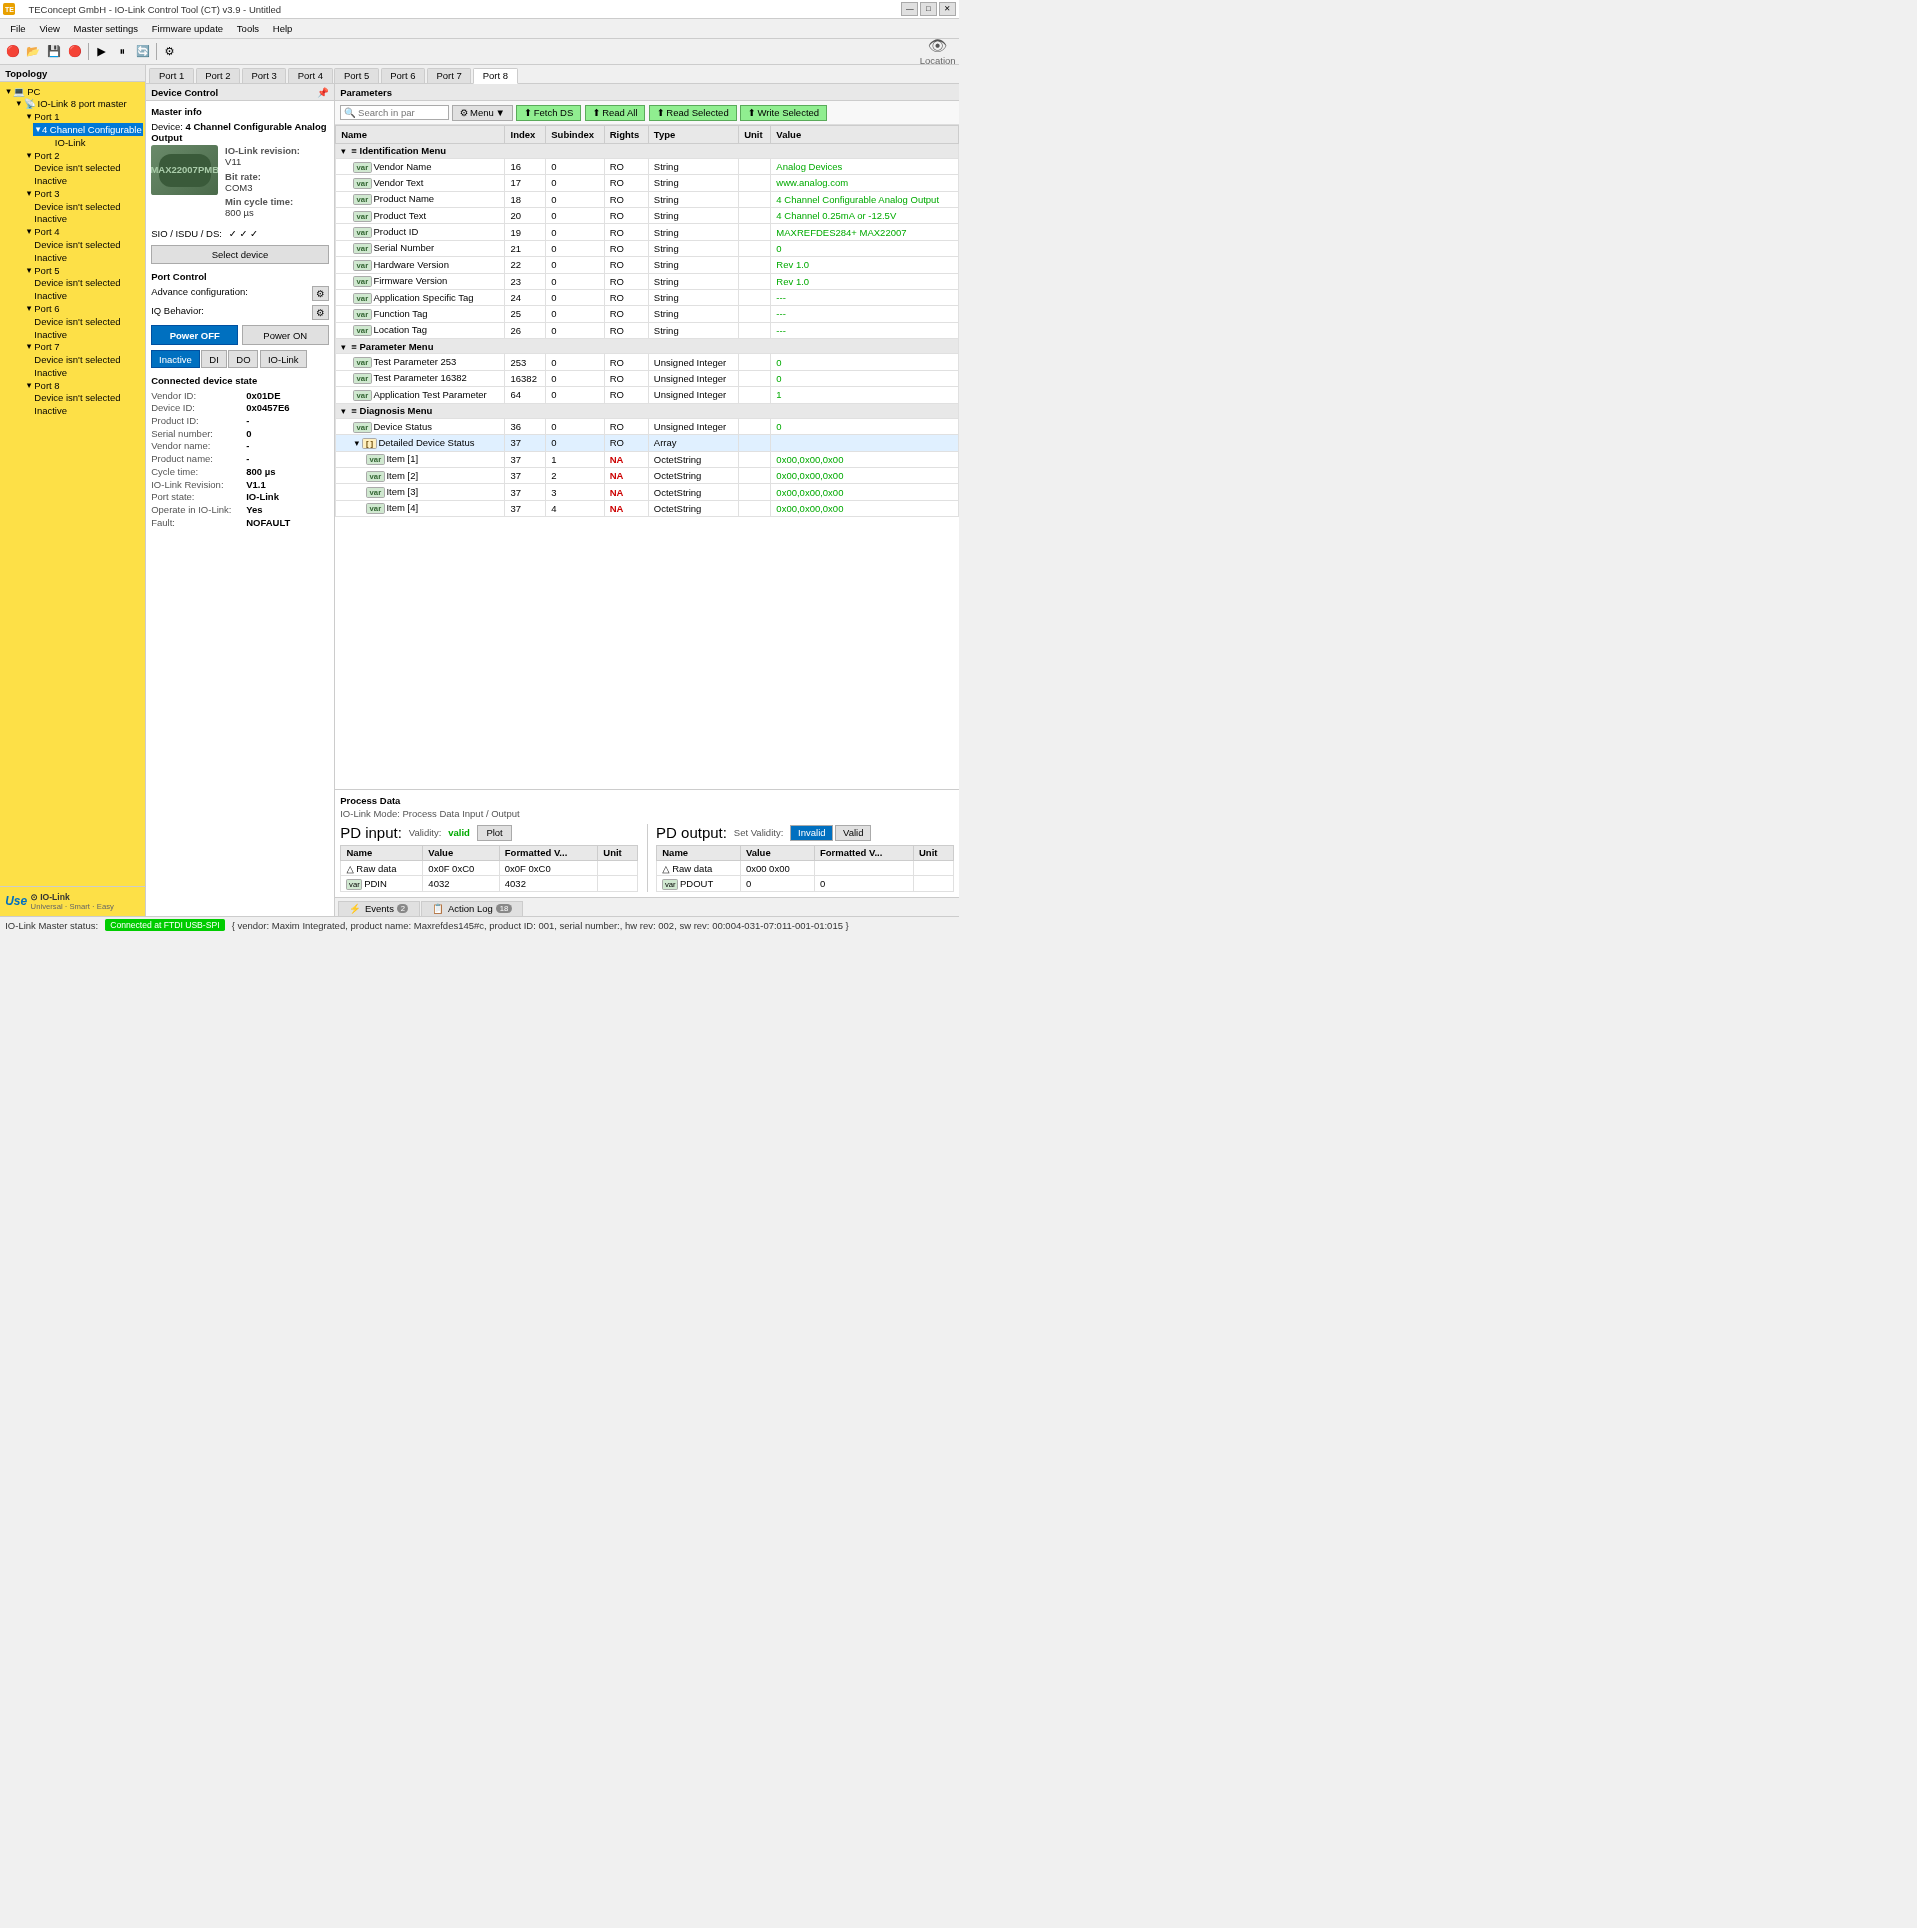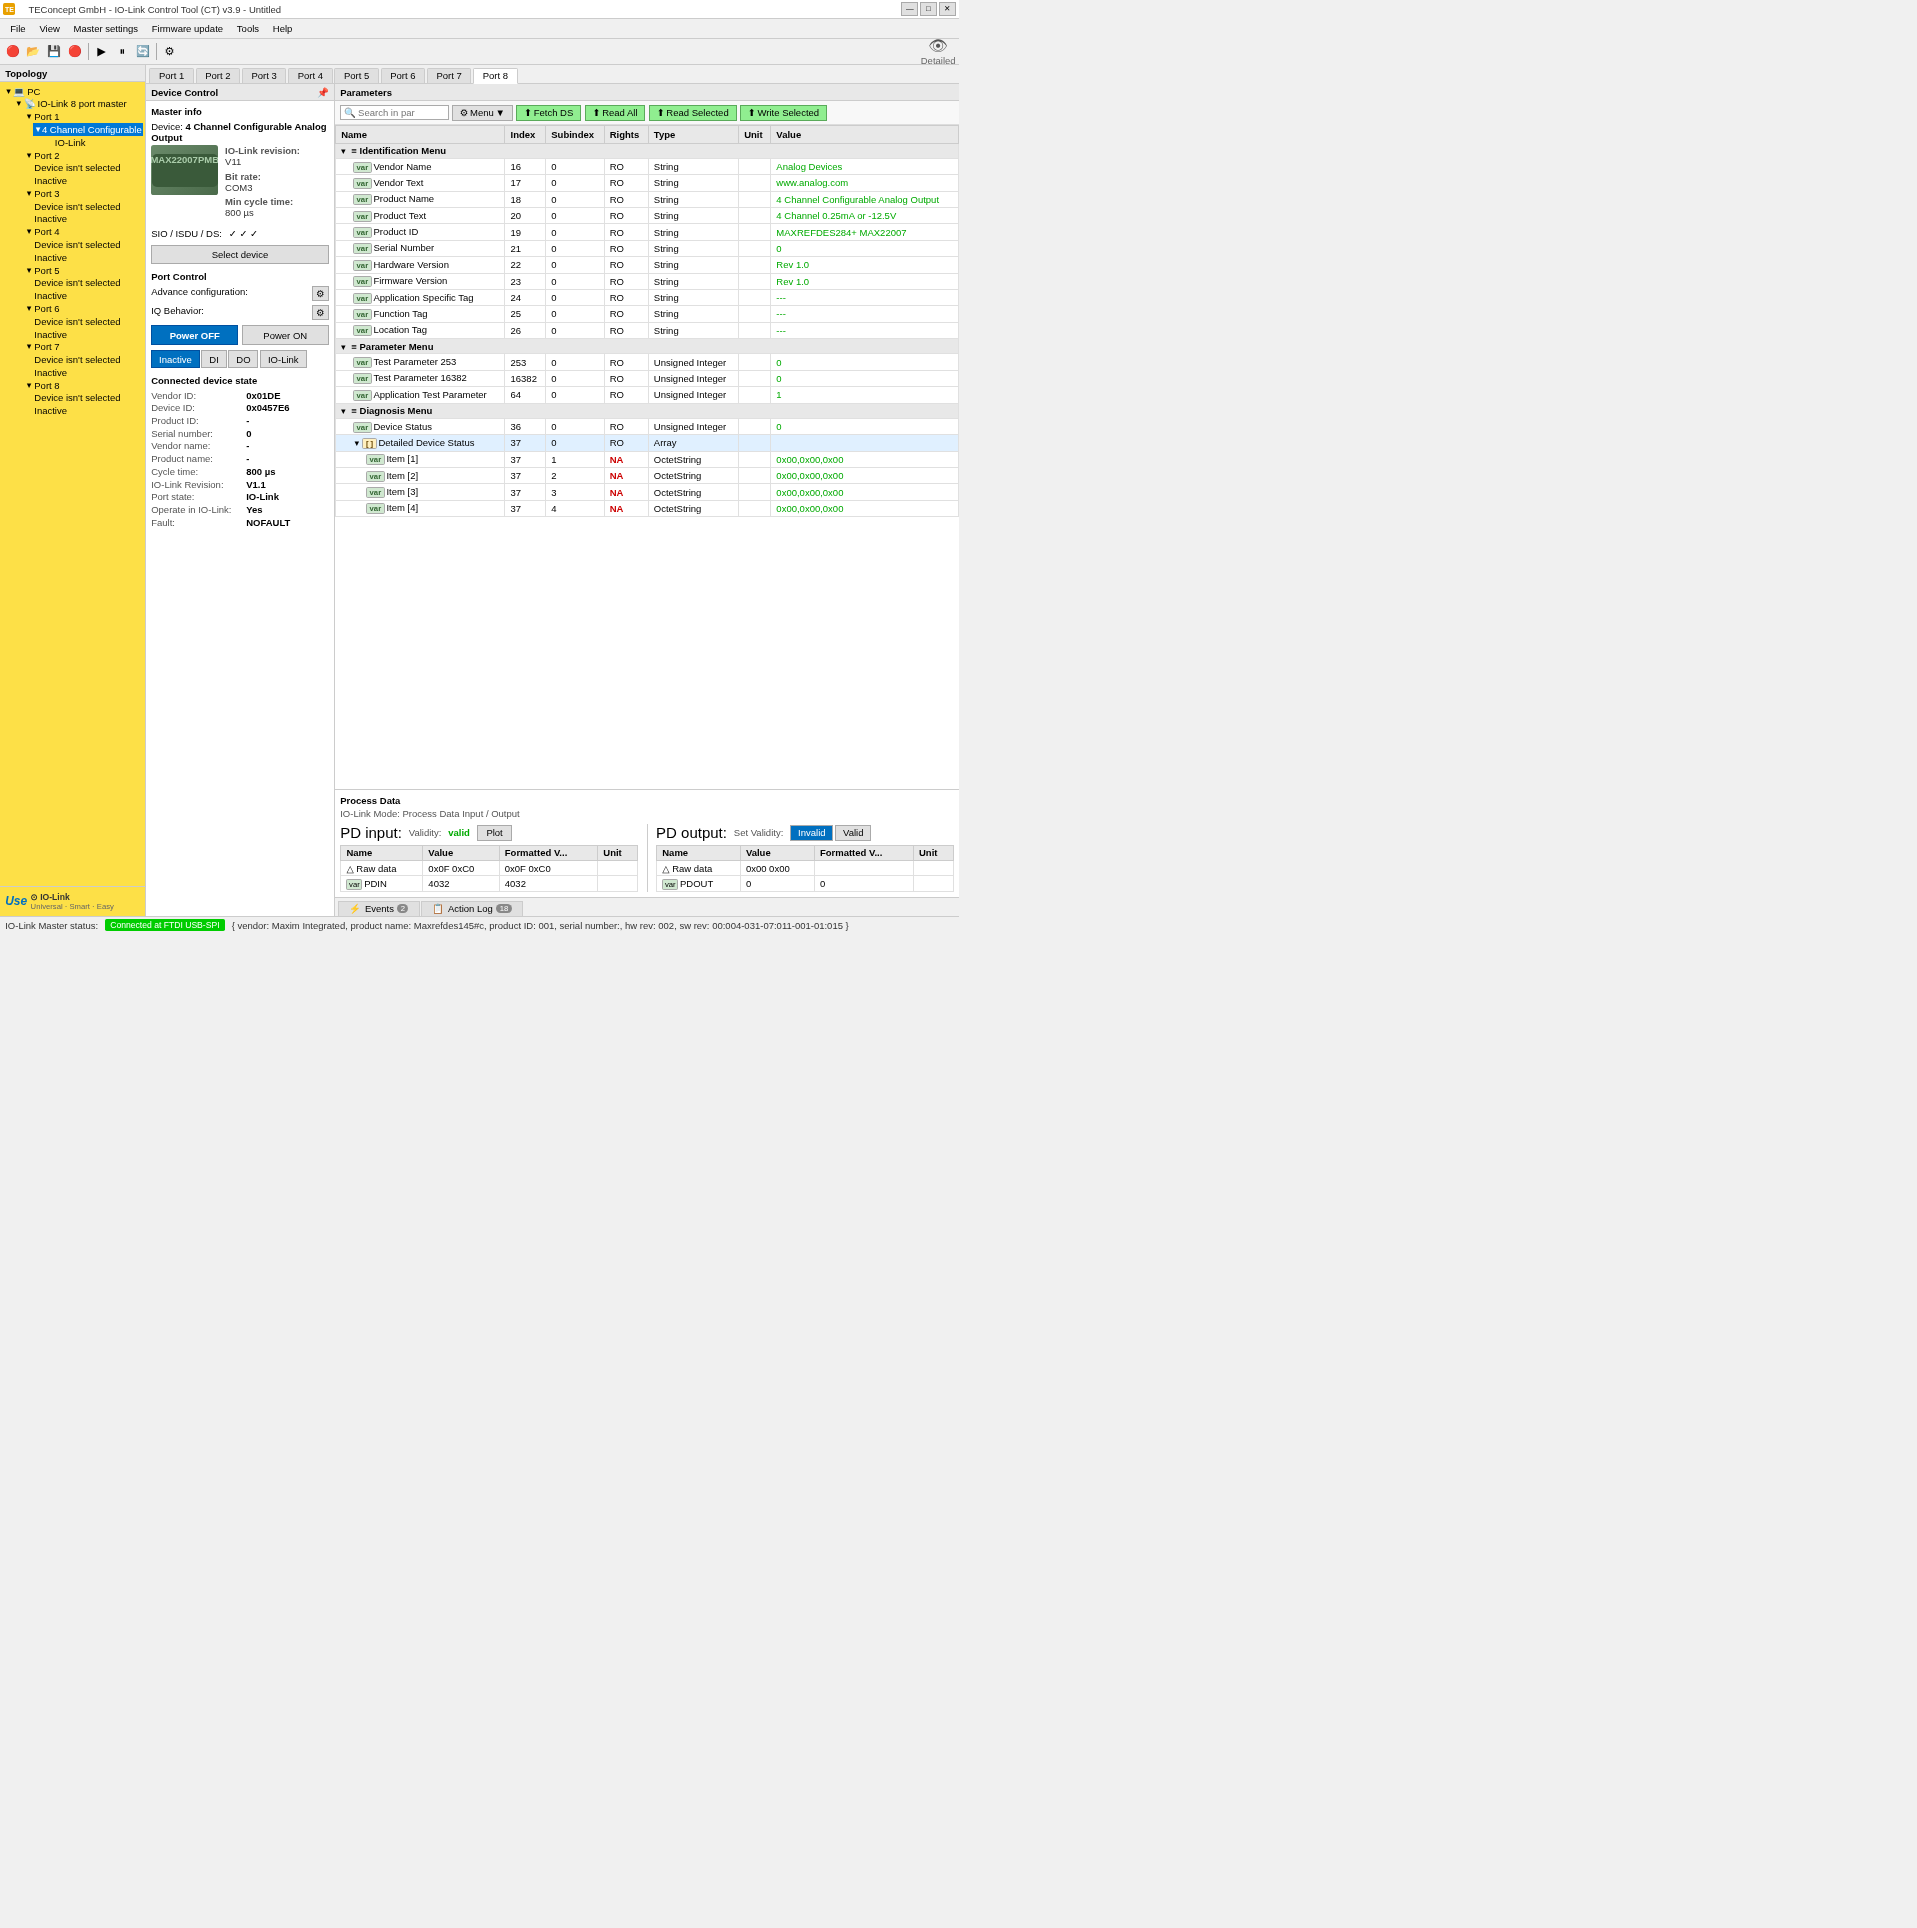--- a/index.html
+++ b/index.html
@@ -174,21 +174,21 @@
   <div class="tool-btn" title="Save">💾</div>
   <div class="tool-btn" title="Stop">🔴</div>
   <div class="tool-separator"></div>
   <div class="tool-btn" title="Play">▶</div>
   <div class="tool-btn" title="Pause">⏸</div>
   <div class="tool-btn" title="Refresh">🔄</div>
   <div class="tool-separator"></div>
   <div class="tool-btn" title="Settings">⚙</div>
   <div id="observer-panel">
     <div id="observer-icon">👁</div>
-    <span>Detailed</span>
+    <span>Location</span>
   </div>
 </div>
 
 <div id="main">
 
   <div id="topology">
     <div id="topology-header">Topology</div>
     <div id="topology-tree">
       <div class="tree-node">
         <div class="tree-item">
@@ -348,21 +348,21 @@
         </div>
         <div id="dc-body">
           <div class="section-title">Master info</div>
           <div style="font-size:9.5px;margin-bottom:2.6px;">
             <span>Device:</span>
             <span style="font-weight:bold;">4 Channel Configurable Analog Output</span>
           </div>
           <div class="device-image-area">
             <div class="chip-img">
               <div style="width:67px;height:50px;background:linear-gradient(135deg,#6a8a6a,#4a6a4a);display:flex;align-items:center;justify-content:center;flex-direction:column;">
-                <div style="background:#3a5a3a;width:66px;height:33px;border-radius:5px;display:flex;align-items:flex-start;justify-content:center;">
+                <div style="background:#3a5a3a;width:52px;height:33px;border-radius:12px;display:flex;align-items:center;justify-content:center;">
                   <div style="color:#aaccaa;font-size:6px;font-weight:bold;text-align:center;line-height:1.3;">
                     <div>MAX22007PMB</div>
                   </div>
                 </div>
               </div>
             </div>
             <div class="device-props">
               <div class="prop-row">
                 <span class="prop-label">IO-Link revision:</span>
                 <span class="prop-val">V11</span>

